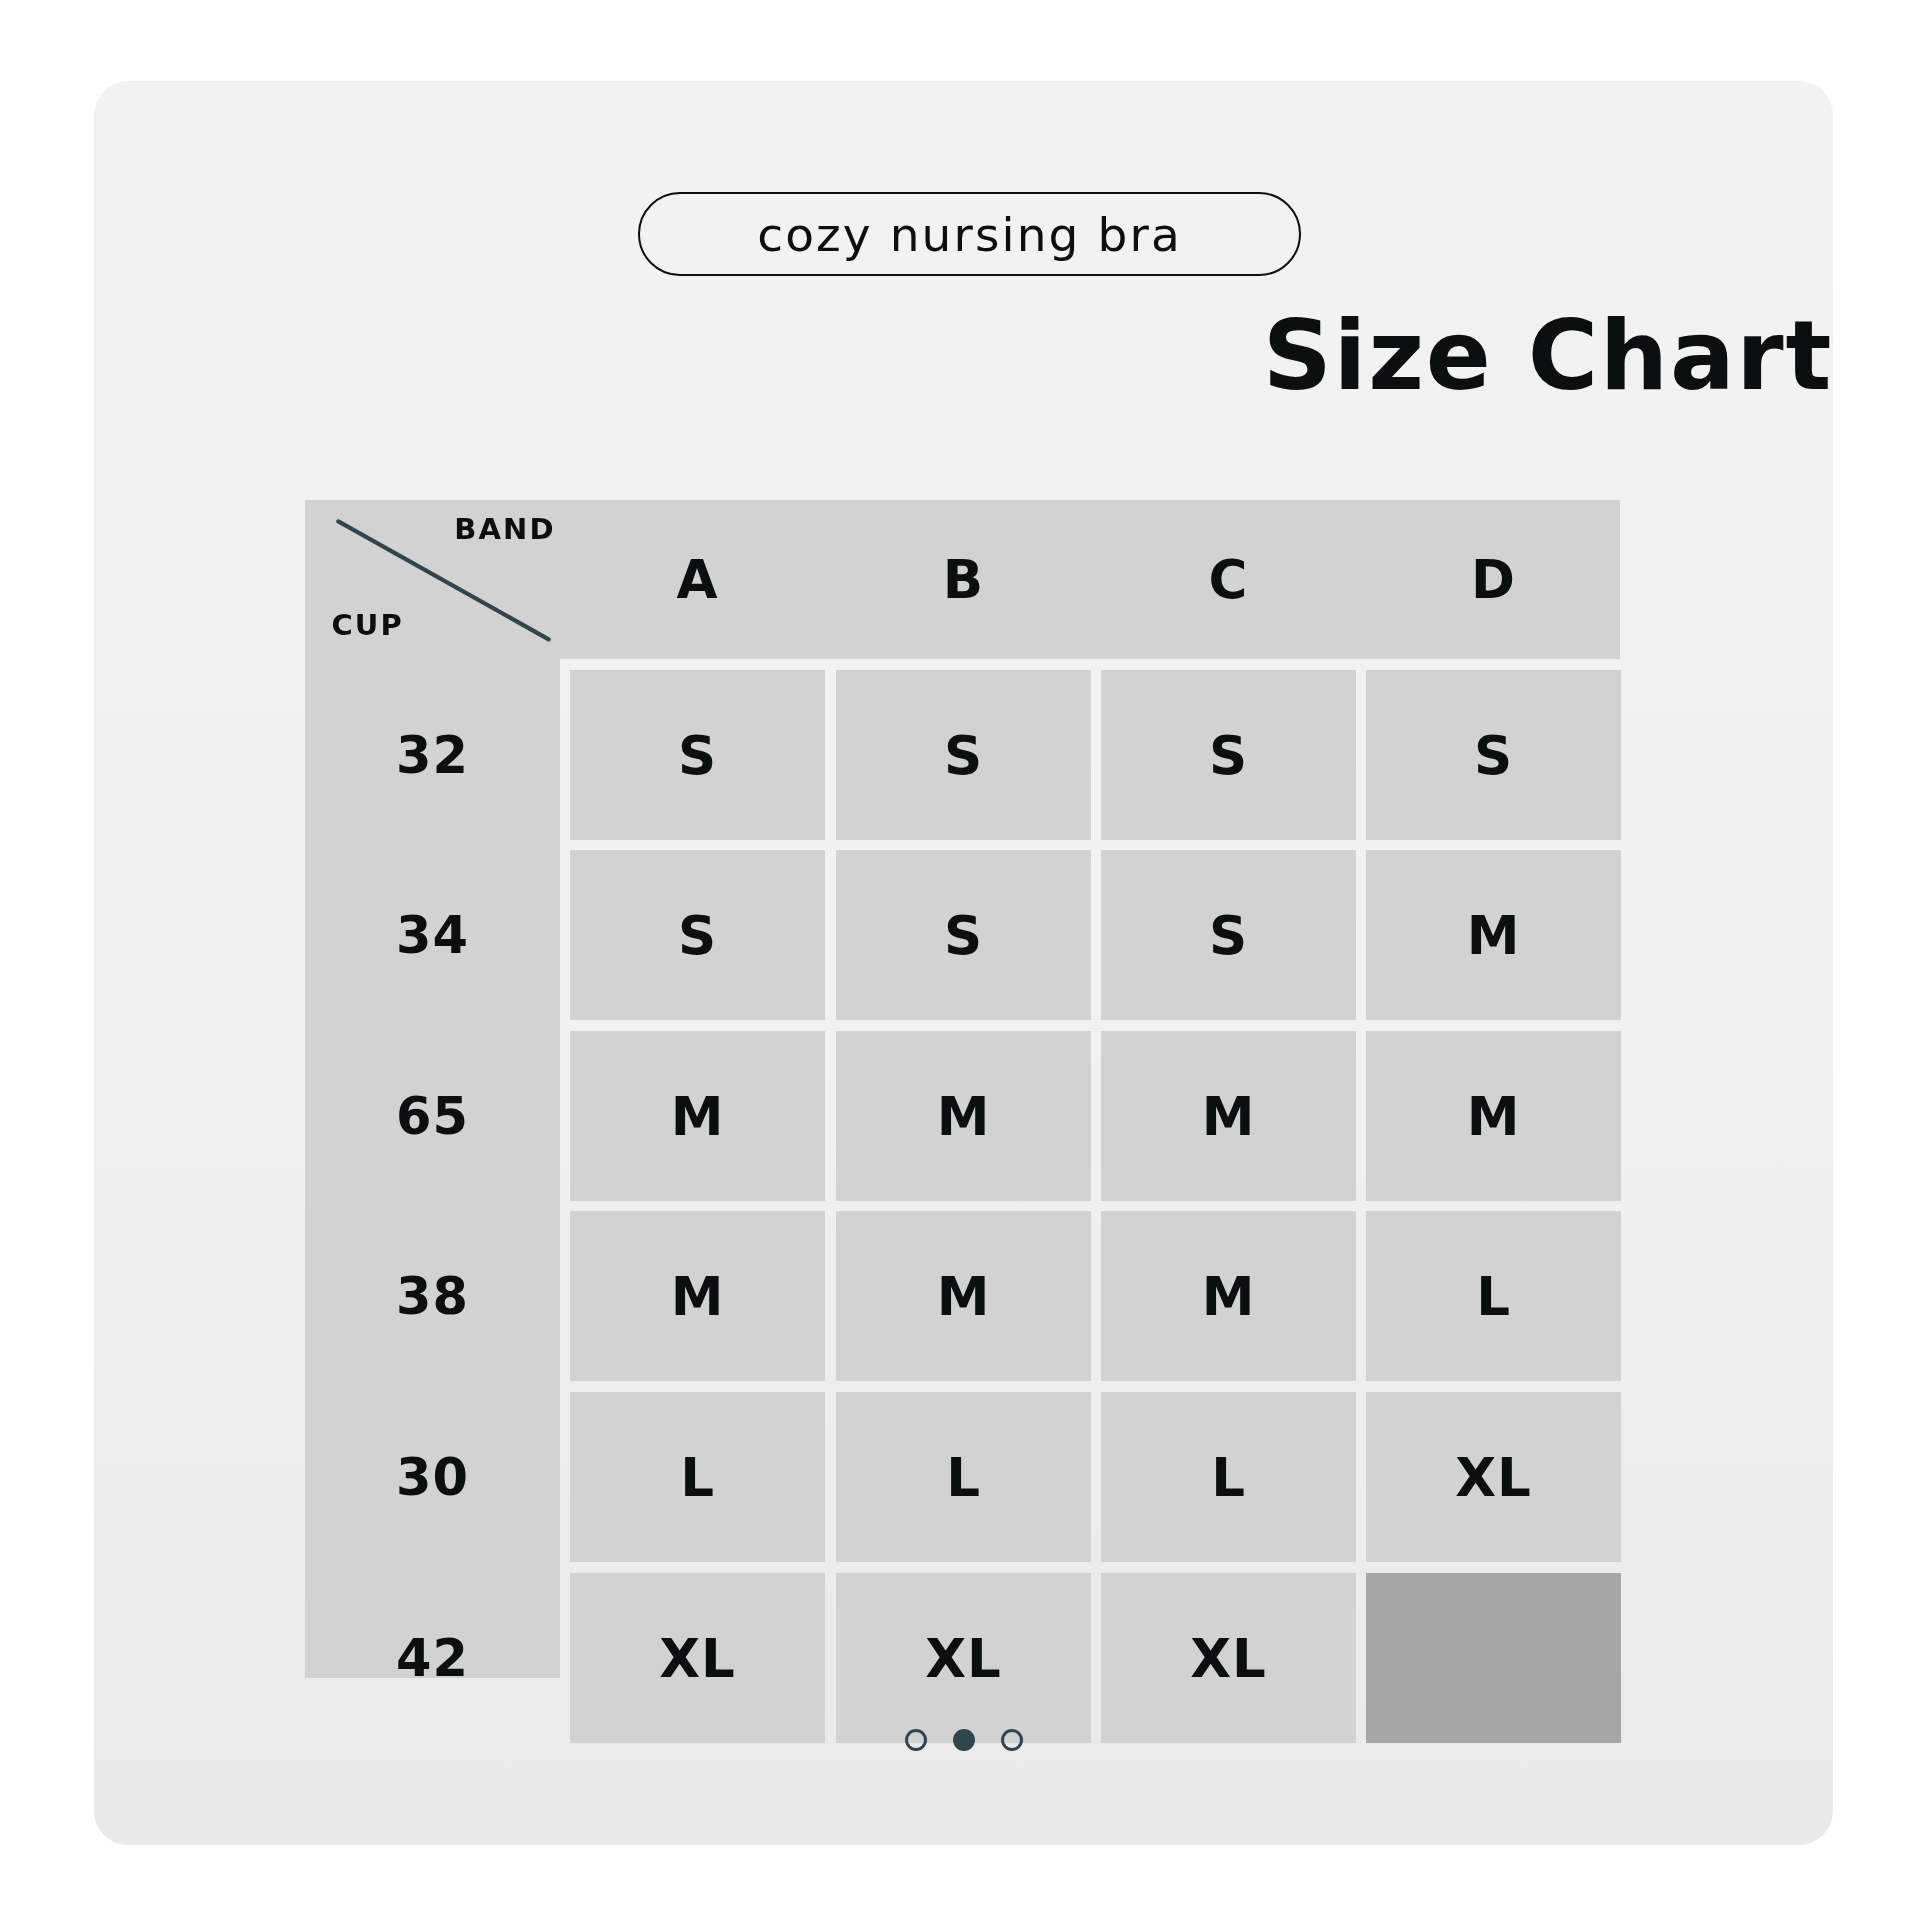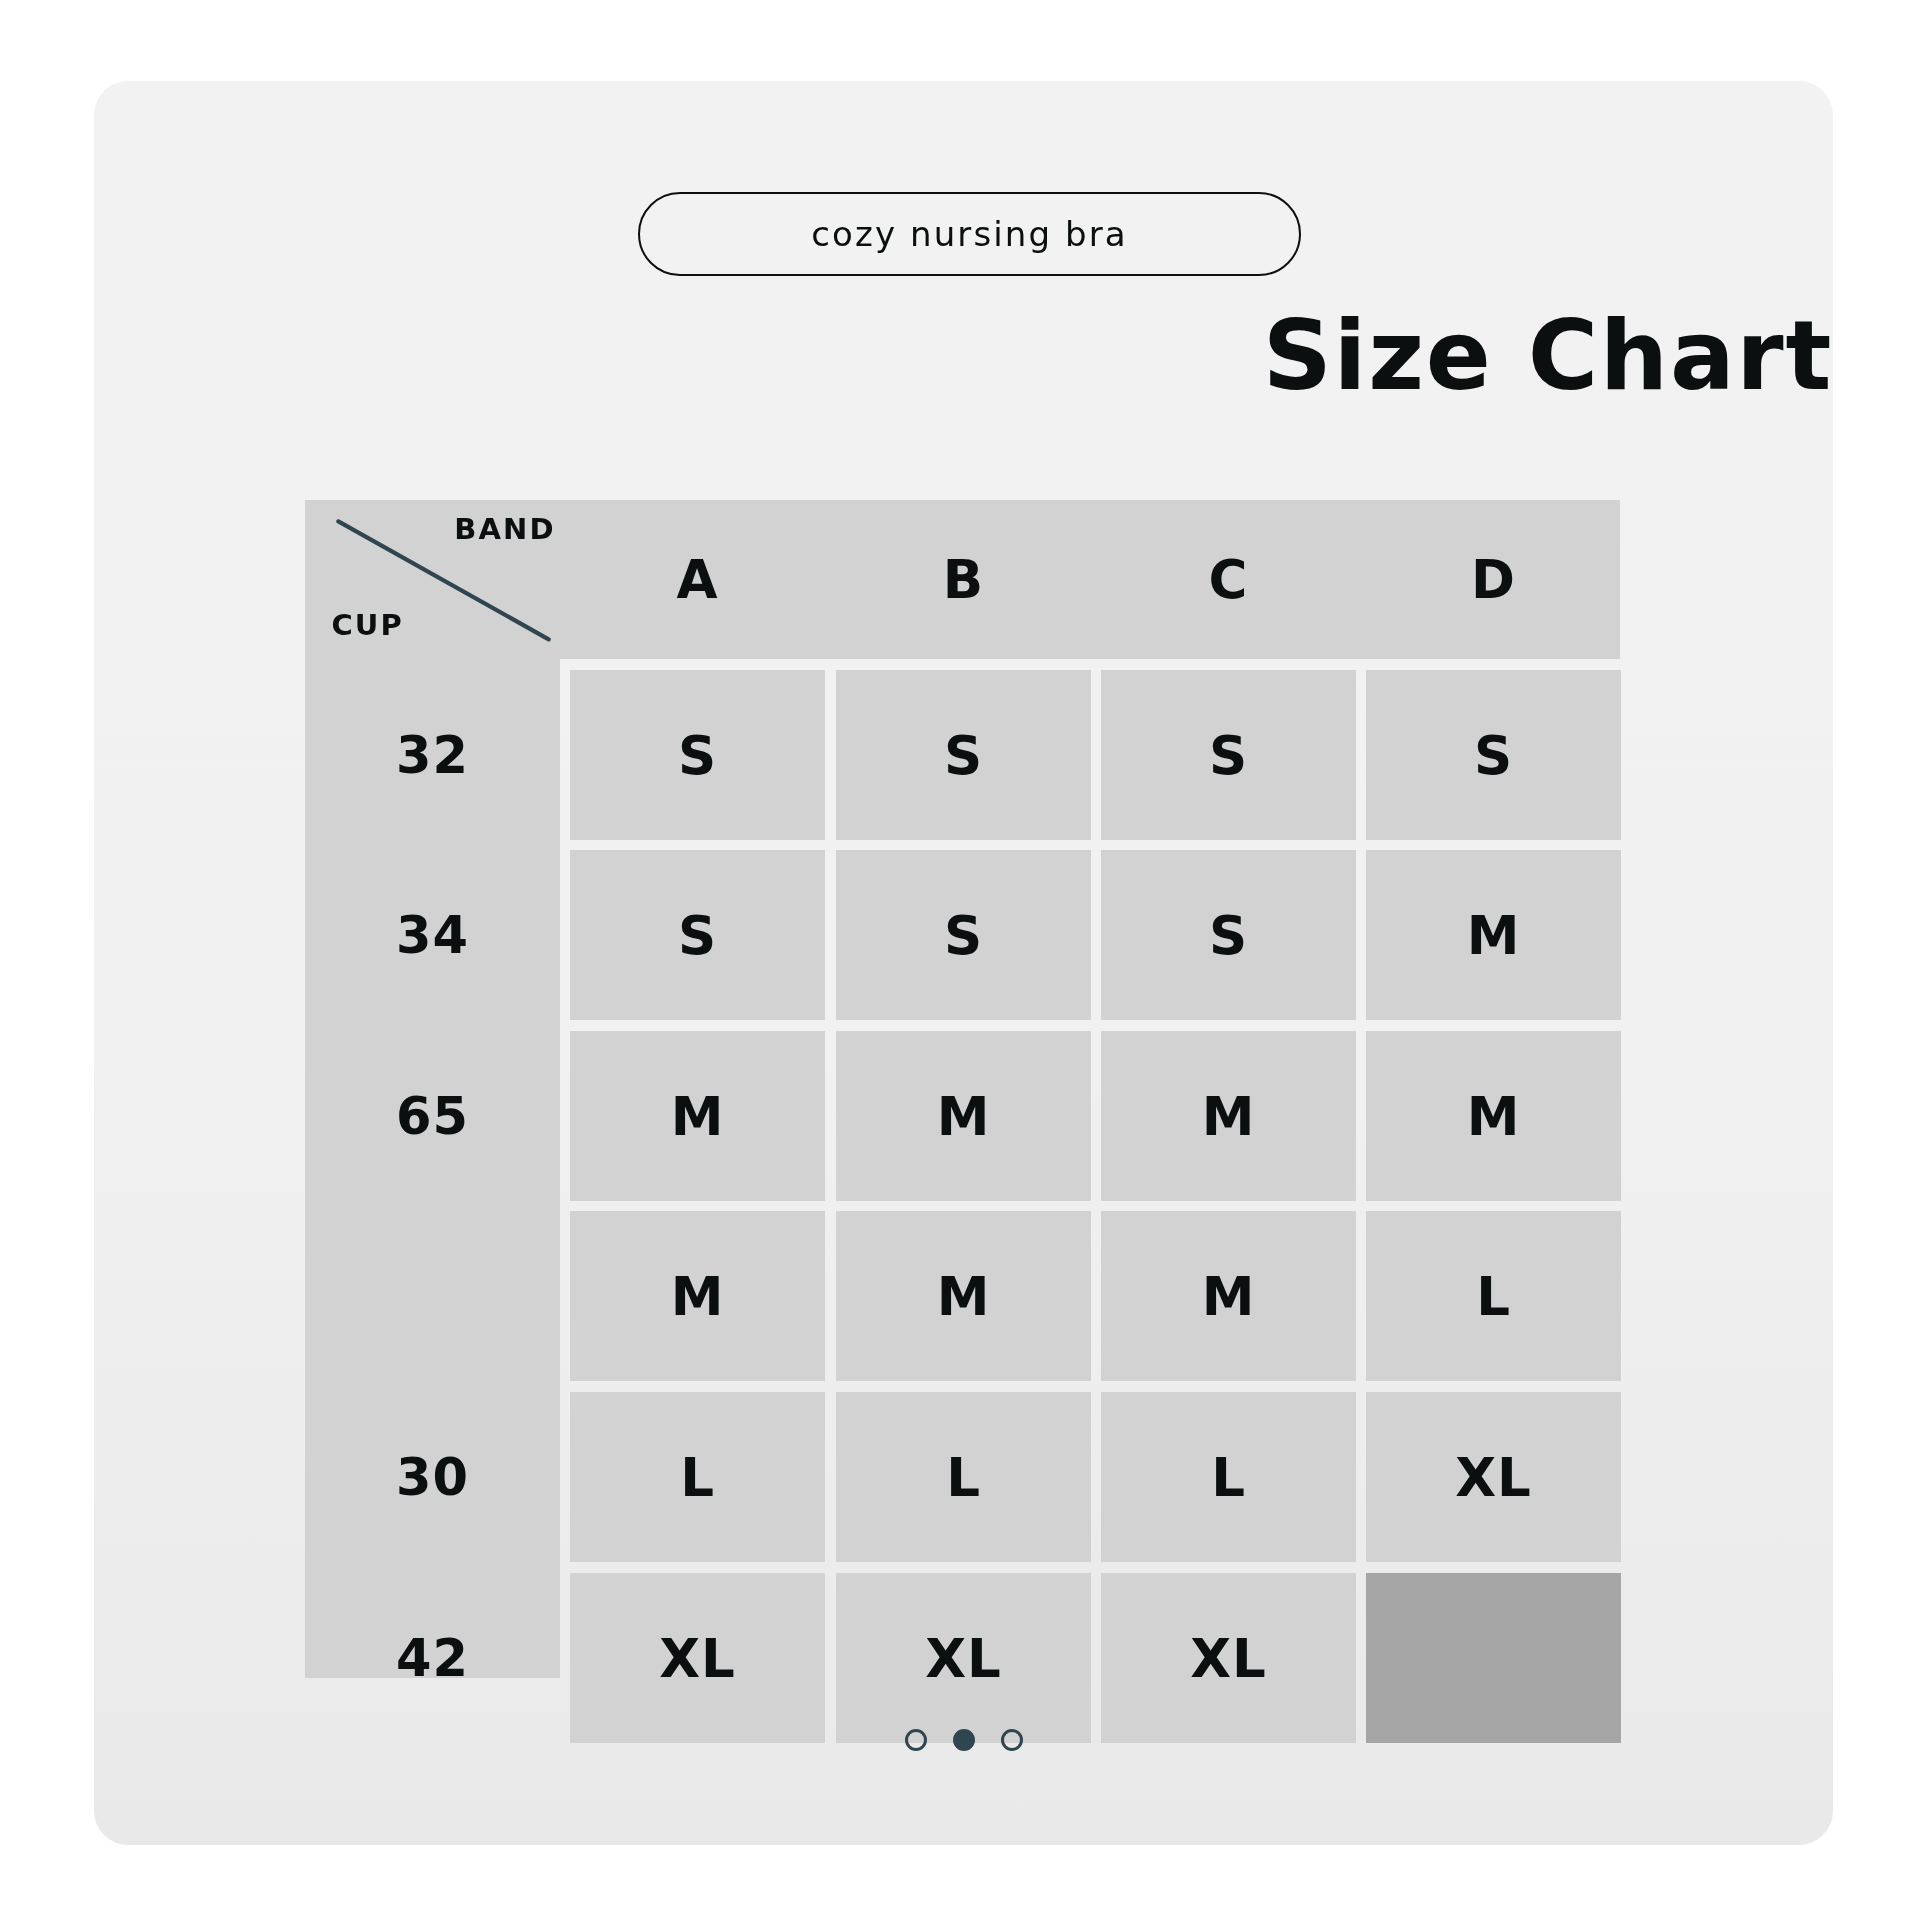--- a/index.html
+++ b/index.html
@@ -34,21 +34,21 @@
     width: 663px;
     height: 84px;
     border: 2.6px solid #0b0f10;
     border-radius: 42px;
     box-sizing: border-box;
     display: flex;
     align-items: center;
     justify-content: center;
   }
   #badge .badge-text {
-    font-size: 34px;
+    font-size: 47px;
     font-weight: 400;
     color: #0b0f10;
     letter-spacing: 2.1px;
     line-height: 1;
     white-space: nowrap;
   }
 
   
   #title {
     position: absolute;
@@ -222,20 +222,21 @@
     </div>
 
     <div class="header-label" style="left: 265px; width: 255px;">A</div>
     <div class="header-label" style="left: 531px; width: 255px;">B</div>
     <div class="header-label" style="left: 796px; width: 255px;">C</div>
     <div class="header-label" style="left: 1061px; width: 255px;">D</div>
 
     <div class="band-label" style="top: 170px; height: 170px; width: 255px;">32</div>
     <div class="band-label" style="top: 350px; height: 170px; width: 255px;">34</div>
     <div class="band-label" style="top: 531px; height: 170px; width: 255px;">65</div>
+    <div class="band-label" style="top: 711px; height: 170px; width: 255px;">38</div>
     <div class="band-label" style="top: 892px; height: 170px; width: 255px;">30</div>
     <div class="band-label" style="top: 1073px; height: 170px; width: 255px;">42</div>
 
     <div class="data-cell" style="left: 265px; top: 170px; width: 255px; height: 170px;">S</div>
     <div class="data-cell" style="left: 531px; top: 170px; width: 255px; height: 170px;">S</div>
     <div class="data-cell" style="left: 796px; top: 170px; width: 255px; height: 170px;">S</div>
     <div class="data-cell" style="left: 1061px; top: 170px; width: 255px; height: 170px;">S</div>
 
     <div class="data-cell" style="left: 265px; top: 350px; width: 255px; height: 170px;">S</div>
     <div class="data-cell" style="left: 531px; top: 350px; width: 255px; height: 170px;">S</div>

